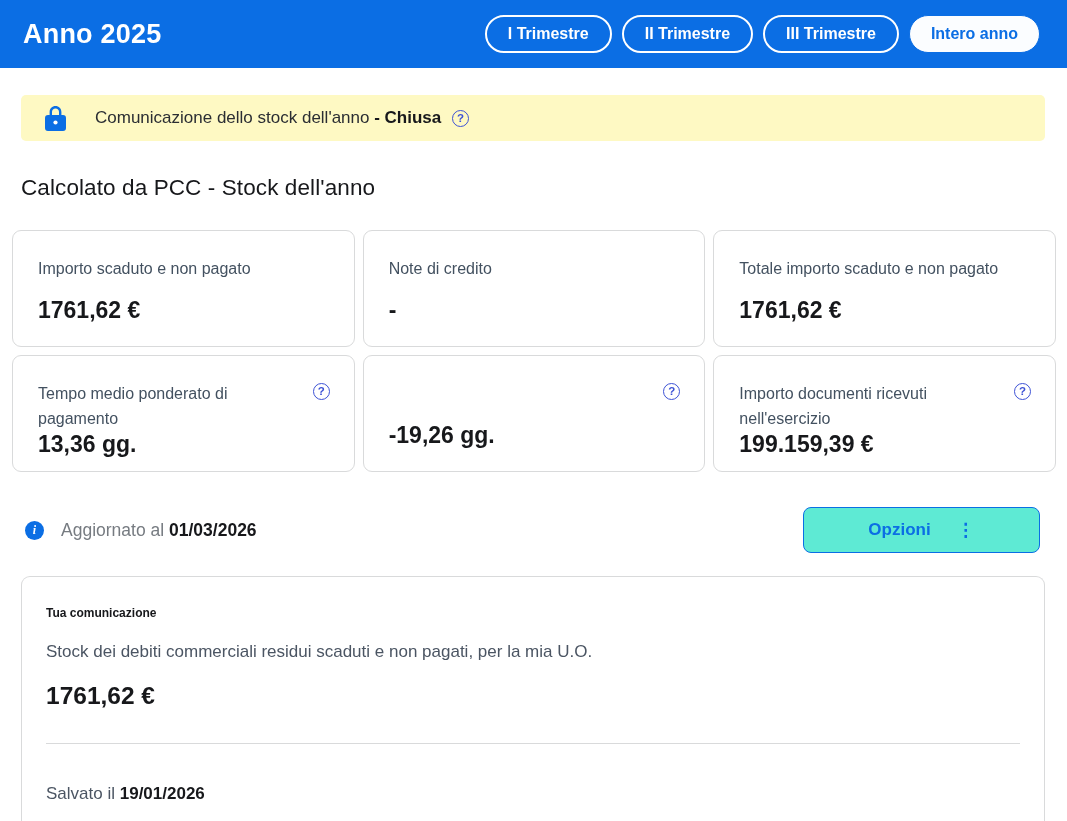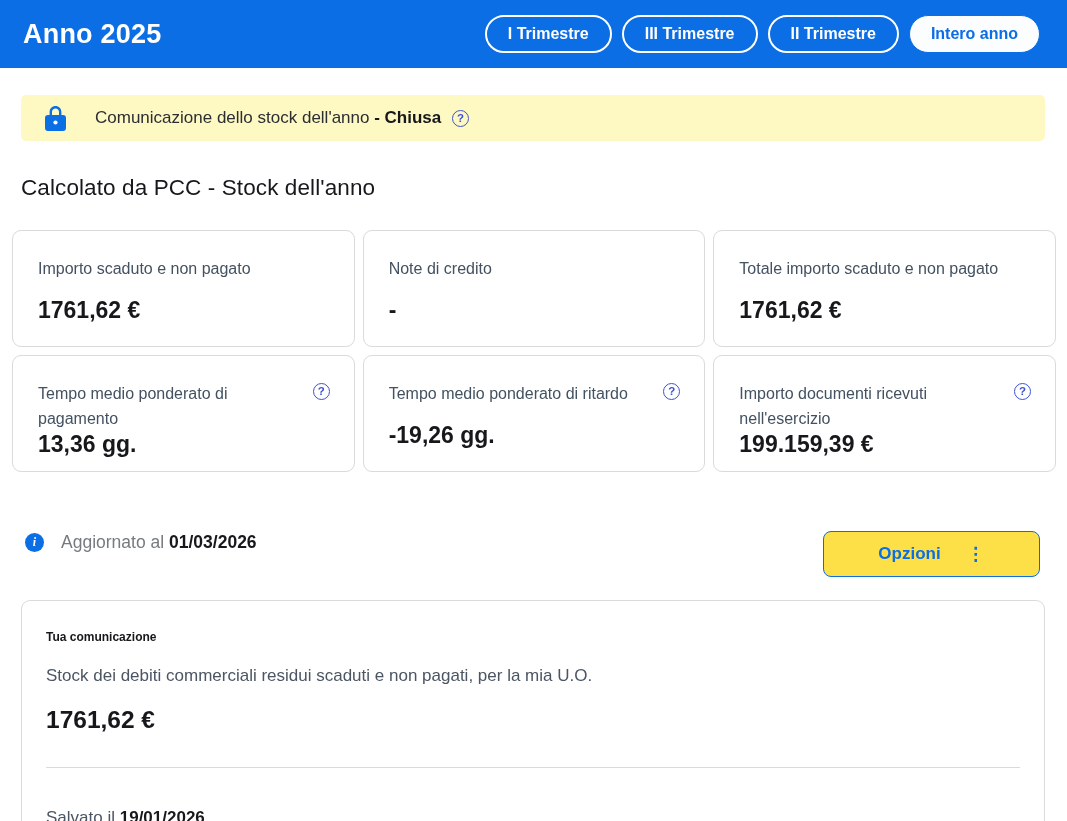--- a/index.html
+++ b/index.html
@@ -63,23 +63,23 @@
   }
   .updated { display: flex; align-items: center; gap: 17px; padding-left: 4px; }
   .info-icon {
     width: 19px; height: 19px; border-radius: 50%; background: #0b6ee4; color: #fff;
     display: flex; align-items: center; justify-content: center;
     font-size: 12px; font-weight: 700; font-family: "Liberation Serif", serif; font-style: italic;
   }
   .updated .txt { font-size: 17.5px; color: #767b81; }
   .updated .date { color: #17181b; font-weight: 700; }
   .btn-options {
-    width: 217px; height: 46px; background: #fde047; border: 1.5px solid #0b6ee4; border-radius: 8px;
+    width: 237px; height: 46px; background: #5eead4; border: 1.5px solid #0b6ee4; border-radius: 8px;
     color: #0b6ee4; font-size: 17px; font-weight: 600; display: flex; align-items: center;
-    justify-content: center; gap: 26px; cursor: pointer; font-family: inherit; margin-top: 24px;
+    justify-content: center; gap: 26px; cursor: pointer; font-family: inherit;
   }
   .kebab { font-size: 18px; font-weight: 700; line-height: 1; letter-spacing: 0; }
 
   
   .comm-card {
     margin: 23px 22px 0 21px; border: 1px solid #d9dadb; border-radius: 9px 9px 0 0;
     border-bottom: none; padding: 29px 24px 40px; height: 260px;
   }
   .comm-card .title { font-size: 12px; font-weight: 700; color: #17181b; }
   .comm-card .desc { margin-top: 22px; font-size: 17px; color: #4b5563; }
@@ -90,22 +90,22 @@
 </style>
 </head>
 <body>
 
 <div class="page">
 
   <header class="topbar">
     <h1>Anno 2025</h1>
     <nav class="tabs">
       <button class="pill">I Trimestre</button>
+      <button class="pill">II Trimestre</button>
       <button class="pill">III Trimestre</button>
-      <button class="pill">II Trimestre</button>
       <button class="pill active">Intero anno</button>
     </nav>
   </header>
 
   <div class="banner">
     <svg class="lock" viewBox="0 0 21 25">
       <path fill="#0b6ee4" d="M10.5 0C7.2 0 4.6 2.6 4.6 5.9V9H3a3 3 0 0 0-3 3v10a3 3 0 0 0 3 3h15a3 3 0 0 0 3-3V12a3 3 0 0 0-3-3h-1.6V5.9C16.4 2.6 13.8 0 10.5 0zm0 2.4c2 0 3.5 1.5 3.5 3.5V9H7V5.9c0-2 1.5-3.5 3.5-3.5z"></path>
       <circle fill="#ffffff" cx="10.5" cy="16.5" r="2.1"></circle>
     </svg>
     <span class="txt">
@@ -135,21 +135,20 @@
     </div>
 
     <div class="card">
       <span class="qicon help">?</span>
       <div class="label">Tempo medio ponderato di pagamento</div>
       <div class="value">13,36 gg.</div>
     </div>
 
     <div class="card">
       <span class="qicon help">?</span>
-      <div class="label">Tempo medio ponderato di ritardo</div>
       <div class="value">-19,26 gg.</div>
     </div>
 
     <div class="card">
       <span class="qicon help">?</span>
       <div class="label">Importo documenti ricevuti nell'esercizio</div>
       <div class="value">199.159,39 €</div>
     </div>
 
   </div>

